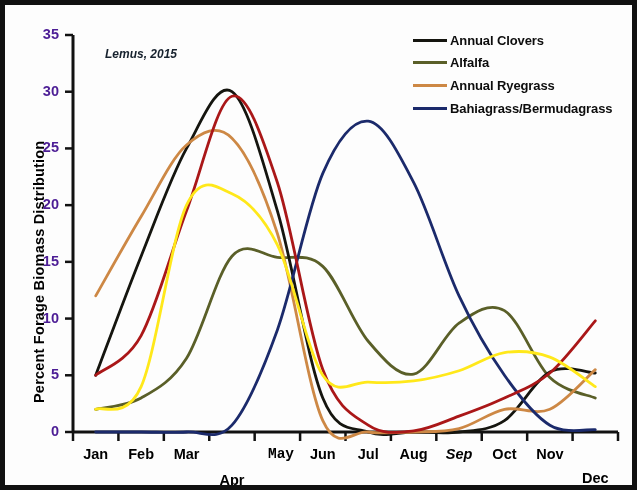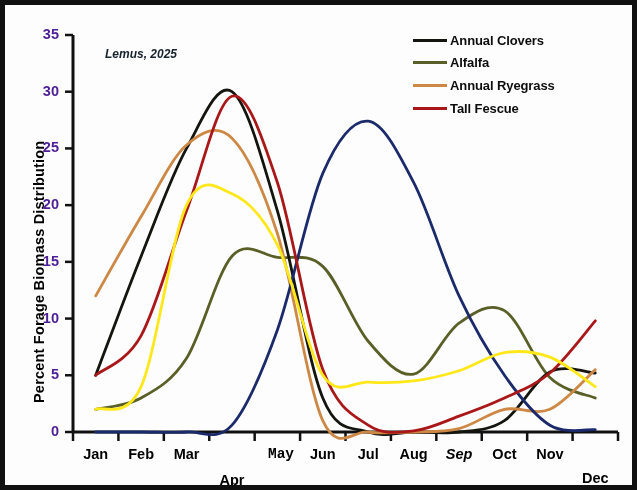--- a/index.html
+++ b/index.html
@@ -90,34 +90,34 @@
         <div class="xtick-label" style="left: 248px; top: 441px; font-family: Liberation Mono, monospace;">May</div>
         <div class="xtick-label" style="left: 289.792px; top: 441px;">Jun</div>
         <div class="xtick-label" style="left: 335.208px; top: 441px;">Jul</div>
         <div class="xtick-label" style="left: 380.625px; top: 441px;">Aug</div>
         <div class="xtick-label" style="left: 426.042px; top: 441px; font-style: italic;">Sep</div>
         <div class="xtick-label" style="left: 471.458px; top: 441px;">Oct</div>
         <div class="xtick-label" style="left: 516.875px; top: 441px;">Nov</div>
         <div class="xtick-label" style="left: 562.292px; top: 441px; margin-top: 24px;">Dec</div>
       </div>
 
-    <div class="annot" style="left:100px;top:42px;">Lemus, 2025</div>
+    <div class="annot" style="left:100px;top:42px;">Lemus, 2015</div>
 
     <div class="legend" id="legend">
         <div class="legend-row">
           <span class="legend-swatch" style="border-top-color: rgb(21, 21, 15);"></span>
           <span class="legend-text">Annual Clovers</span>
         </div>
         <div class="legend-row">
           <span class="legend-swatch" style="border-top-color: rgb(90, 95, 40);"></span>
           <span class="legend-text">Alfalfa</span>
         </div>
         <div class="legend-row">
           <span class="legend-swatch" style="border-top-color: rgb(205, 136, 69);"></span>
           <span class="legend-text">Annual Ryegrass</span>
         </div>
         <div class="legend-row">
-          <span class="legend-swatch" style="border-top-color: rgb(170, 23, 24);"></span>
-          <span class="legend-text">Tall Fescue</span>
+          <span class="legend-swatch" style="border-top-color: rgb(27, 42, 107);"></span>
+          <span class="legend-text">Bahiagrass/Bermudagrass</span>
         </div>
       </div>
   </div>
 </div>
 
 </body></html>

